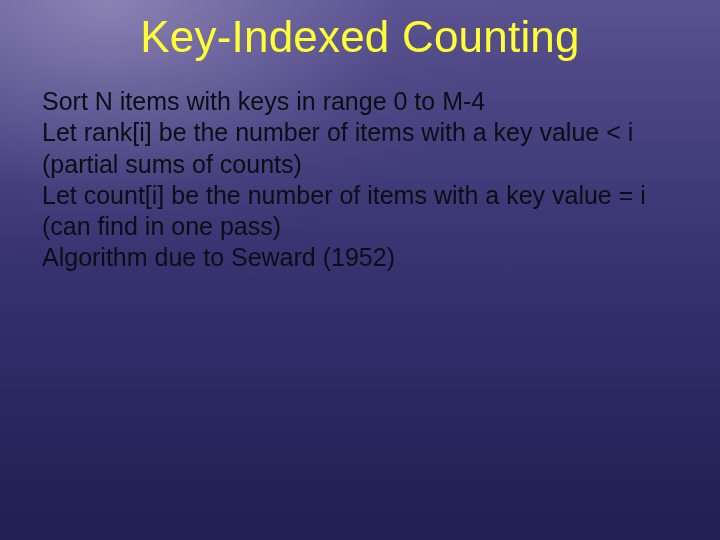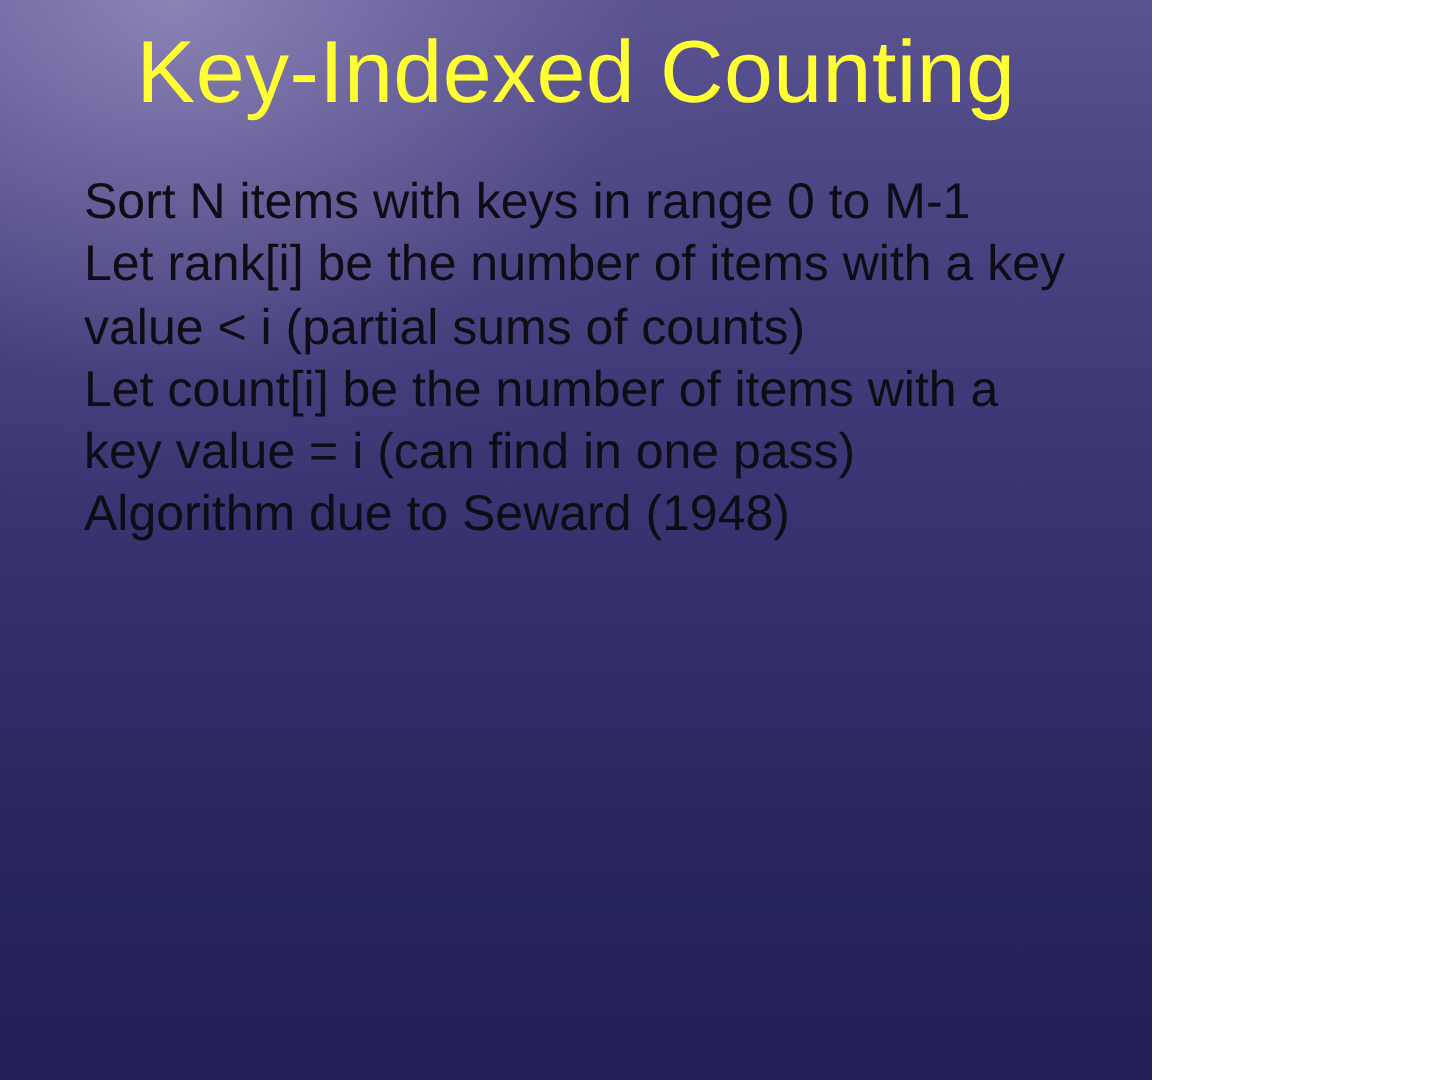--- a/index.html
+++ b/index.html
@@ -5,21 +5,21 @@
   html, body {
     margin: 0;
     padding: 0;
     width: 720px;
     height: 540px;
     overflow: hidden;
     font-family: Arial, Helvetica, sans-serif;
   }
   .slide {
     position: relative;
-    width: 576px;
+    width: 720px;
     height: 540px;
     background:
       radial-gradient(ellipse 90% 80% at 15% 0%,
         rgba(180,170,210,0.55) 0%,
         rgba(150,140,190,0.35) 25%,
         rgba(100,90,150,0.15) 45%,
         rgba(60,55,110,0) 60%),
       linear-gradient(to bottom,
         #5a5390 0%,
         #4d4785 15%,
@@ -49,18 +49,18 @@
     font-size: 25px;
     line-height: 1.25;
   }
 </style>
 </head>
 <body>
 
 <div class="slide">
   <div class="title">Key-Indexed Counting</div>
   <div class="body">
-    <div>Sort N items with keys in range 0 to M-1</div>
+    <div>Sort N items with keys in range 0 to M-4</div>
     <div>Let rank[i] be the number of items with a key value &lt; i (partial sums of counts)</div>
     <div>Let count[i] be the number of items with a key value = i (can find in one pass)</div>
-    <div>Algorithm due to Seward (1948)</div>
+    <div>Algorithm due to Seward (1952)</div>
   </div>
 </div>
 
 </body></html>

